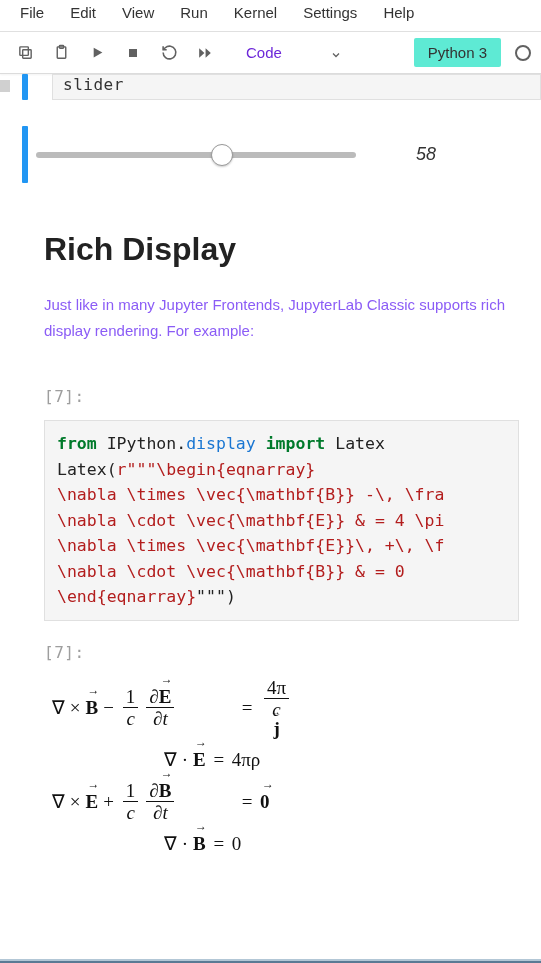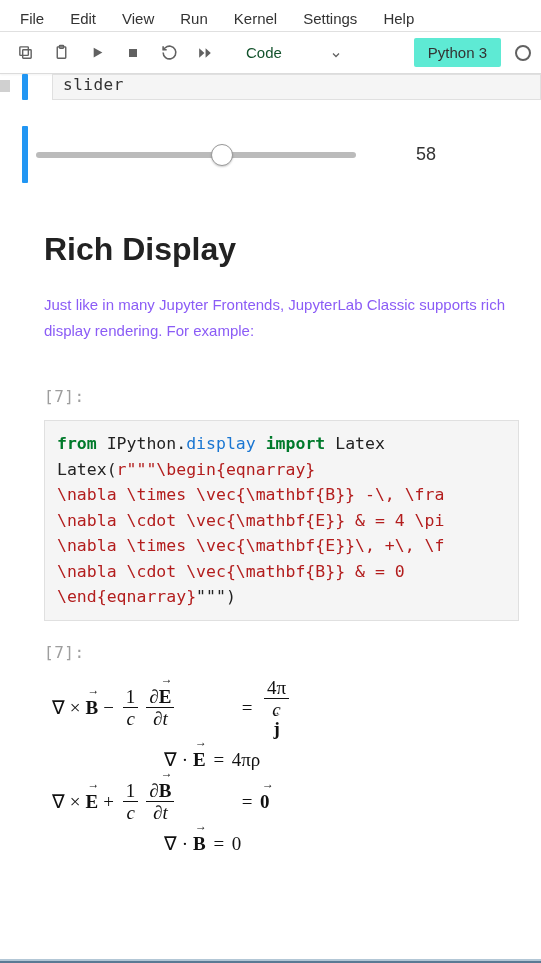--- a/index.html
+++ b/index.html
@@ -9,21 +9,21 @@
       background: #fff;
       width: 541px;
       height: 963px;
       overflow: hidden;
       position: relative;
     }
 
     
     .menubar {
       display: flex;
-      align-items: flex-end;
+      align-items: flex-start;
       height: 32px;
       padding: 0 8px;
       border-bottom: 1px solid #e0e0e0;
       gap: 2px;
     }
     .menubar-item {
       padding: 4px 12px;
       font-size: 15px;
       color: #333;
       cursor: pointer;
@@ -49,21 +49,21 @@
       border-radius: 2px;
       color: #616161;
     }
 
     .celltype {
       display: flex;
       align-items: flex-end;
       gap: 48px;
       padding: 0 10px;
       font-size: 15px;
-      color: #14532d;
+      color: #6d28d9;
       margin-left: 10px;
     }
     .spacer { flex: 1; }
     .kernel-name {
       background: #5eead4;
       padding: 6px 14px;
       border-radius: 2px;
       font-size: 15px;
       color: #333;
     }
@@ -118,20 +118,21 @@
       display: flex;
       align-items: flex-start;
     }
 
     
     .slider-output {
       position: relative;
       margin-top: 26px;
       margin-bottom: 18px;
       padding: 18px 20px 18px 36px;
+      font-style: italic;
     }
     .slider-output .cell-marker { top: 0; bottom: 0; }
     .slider-row {
       display: flex;
       align-items: center;
       gap: 60px;
     }
     .slider-track {
       position: relative;
       width: 320px;

